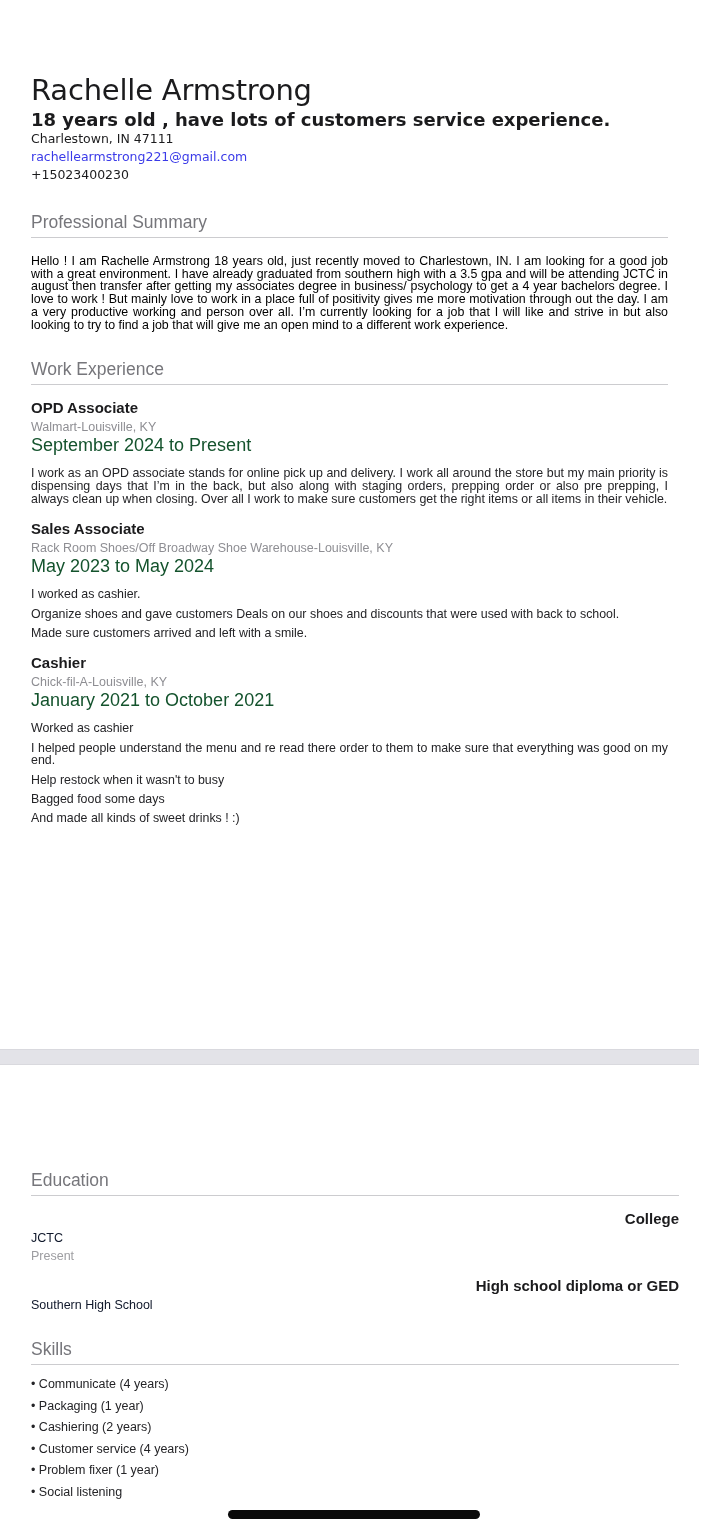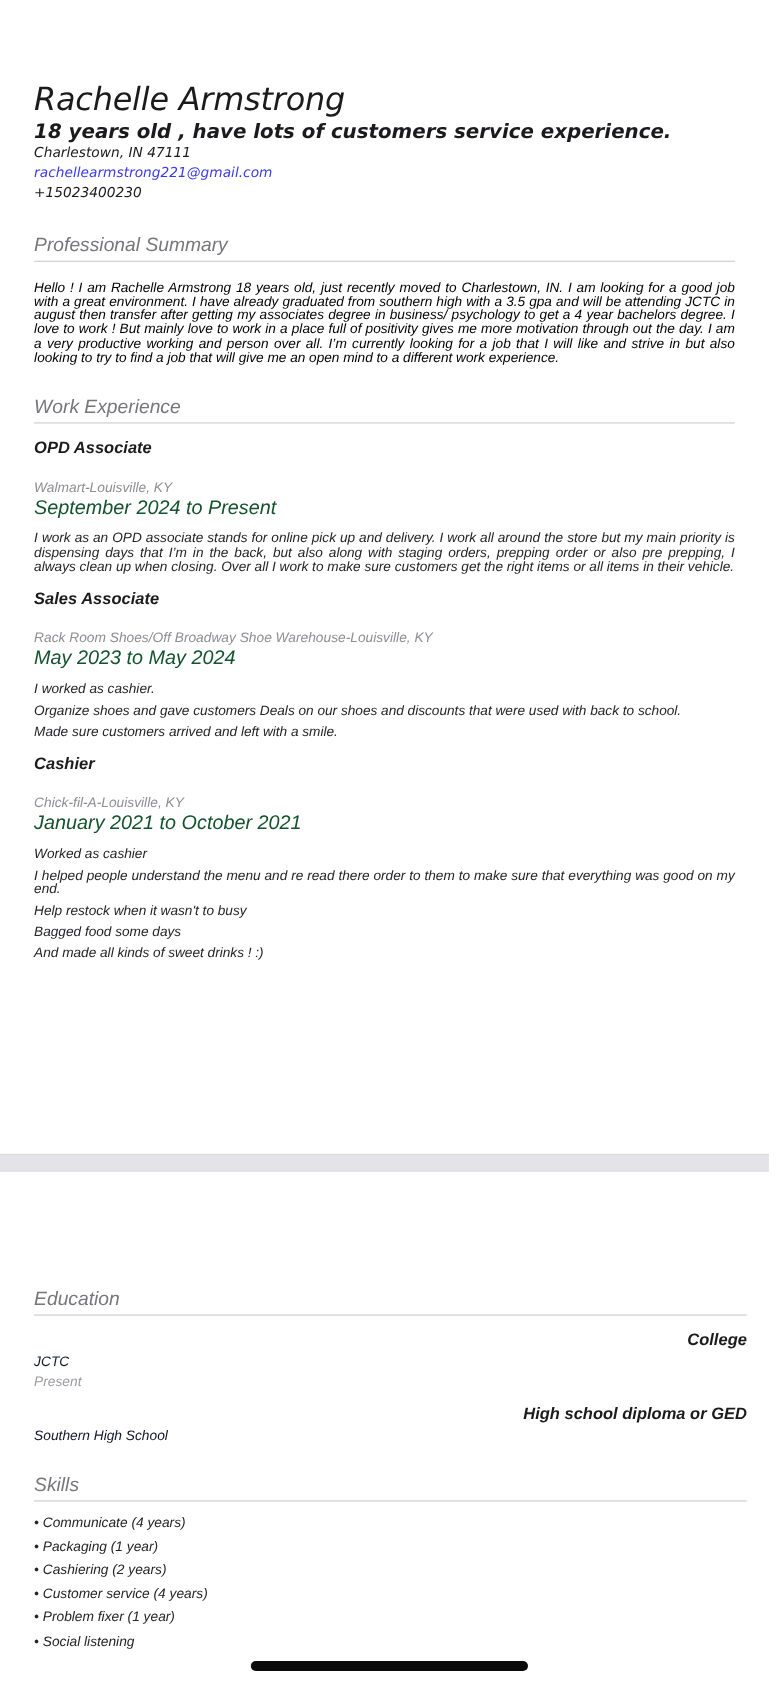--- a/index.html
+++ b/index.html
@@ -4,21 +4,20 @@
 <style>
   html, body { margin: 0; padding: 0; background: #ffffff; }
   .screen {
     position: relative;
     width: 699px;
     height: 1536px;
     background: #ffffff;
     overflow: hidden;
     font-family: "Liberation Sans", "DejaVu Sans", sans-serif;
     color: #1b1b1d;
-    font-style: italic;
   }
   .content { padding: 75px 31px 0 31px; }
 
   
   .candidate-name {
     font-family: "DejaVu Sans", "Liberation Sans", sans-serif;
     font-size: 29px;
     line-height: 30px;
     font-weight: 400;
     letter-spacing: -0.2px;
@@ -71,21 +70,21 @@
     font-size: 15px;
     line-height: 19px;
     font-weight: bold;
     margin: 0;
     color: #1b1b1d;
   }
   .job-company {
     font-size: 12.5px;
     line-height: 18px;
     color: #8e8e93;
-    margin-top: 17px;
+    margin-top: 1px;
   }
   .job-dates {
     font-size: 18px;
     line-height: 18px;
     color: #14532d;
   }
   .job-desc { margin-top: 13px; }
   .job-desc p {
     margin: 0 0 6.5px 0;
     font-size: 12.4px;

